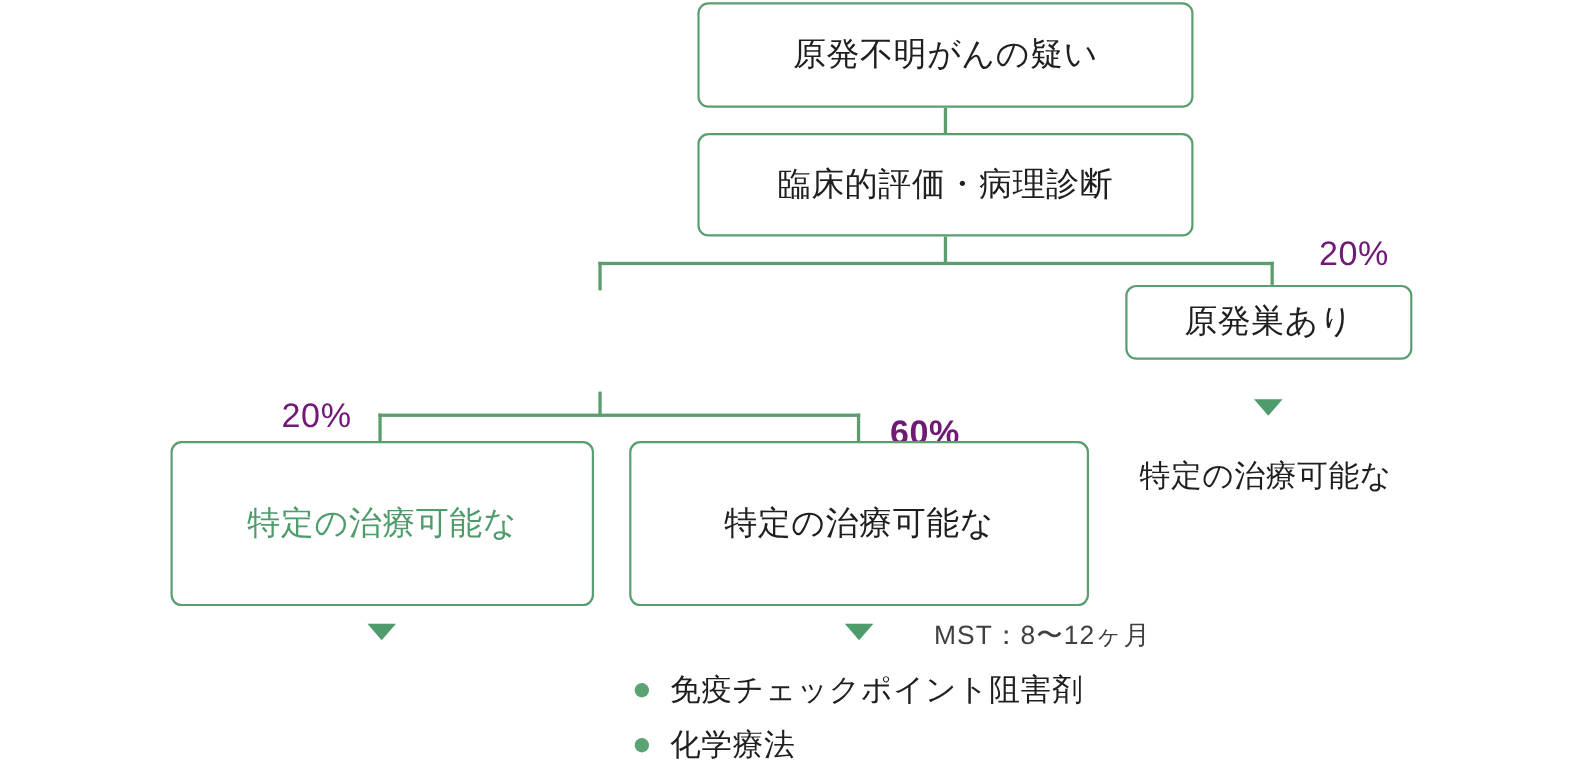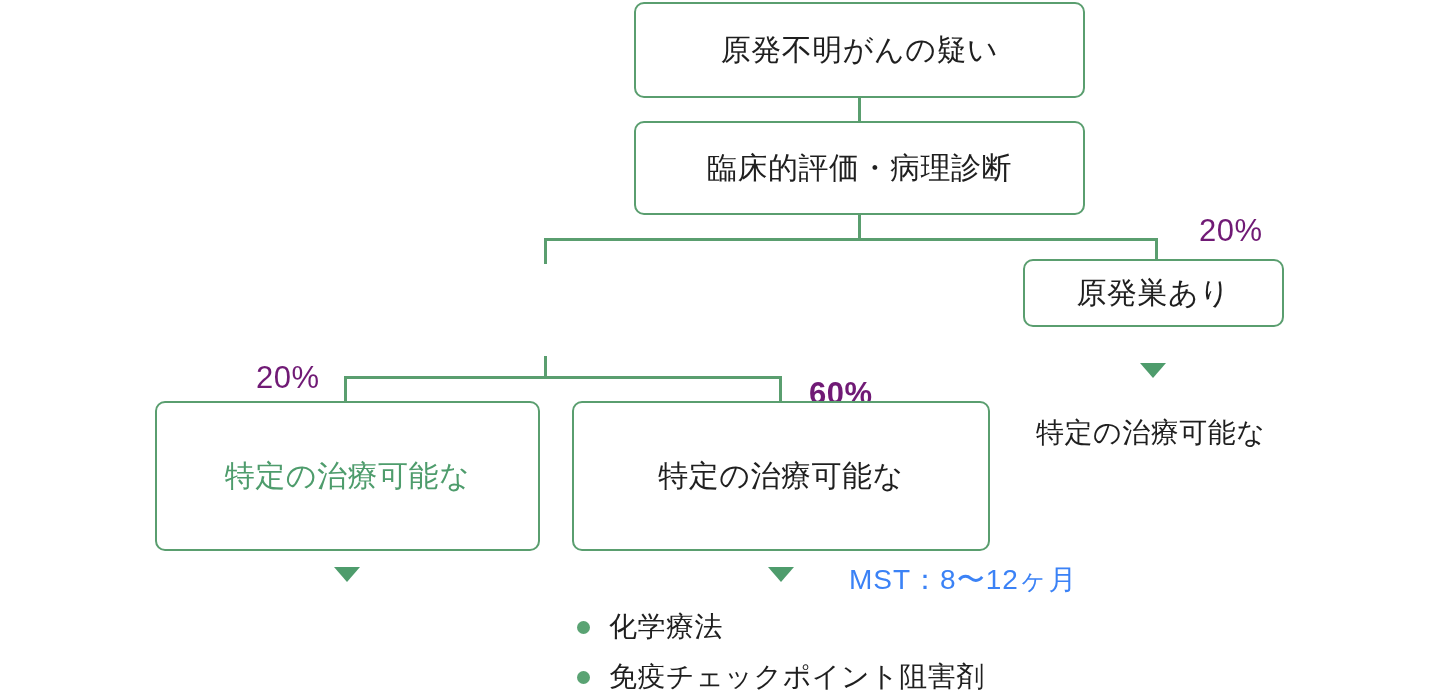--- a/index.html
+++ b/index.html
@@ -64,22 +64,22 @@
   }
   .plain-label {
     position: absolute;
     color: #1f1f1f;
     font-size: 28px;
     letter-spacing: 0.5px;
     white-space: nowrap;
   }
   .mst-label {
     position: absolute;
-    color: #3b82f6;
-    font-size: 28px;
+    color: #404040;
+    font-size: 24px;
     letter-spacing: 1px;
     white-space: nowrap;
   }
   .bullet-list {
     position: absolute;
     list-style: none;
     margin: 0;
     padding: 0;
   }
   .bullet-item {
@@ -153,21 +153,21 @@
 
   <div class="arrow" style="left:334px; top:567px;"></div>
 
   <div class="arrow" style="left:768px; top:567px;"></div>
 
   <div class="mst-label" style="left:849px; top:561px;">MST：8〜12ヶ月</div>
 
   <ul class="bullet-list" style="left:577px; top:608px;">
     <li class="bullet-item">
       <span class="bullet-dot"></span>
-      <span>化学療法</span>
+      <span>免疫チェックポイント阻害剤</span>
     </li>
     <li class="bullet-item">
       <span class="bullet-dot"></span>
-      <span>免疫チェックポイント阻害剤</span>
+      <span>化学療法</span>
     </li>
   </ul>
 
 </div>
 
 </body></html>

